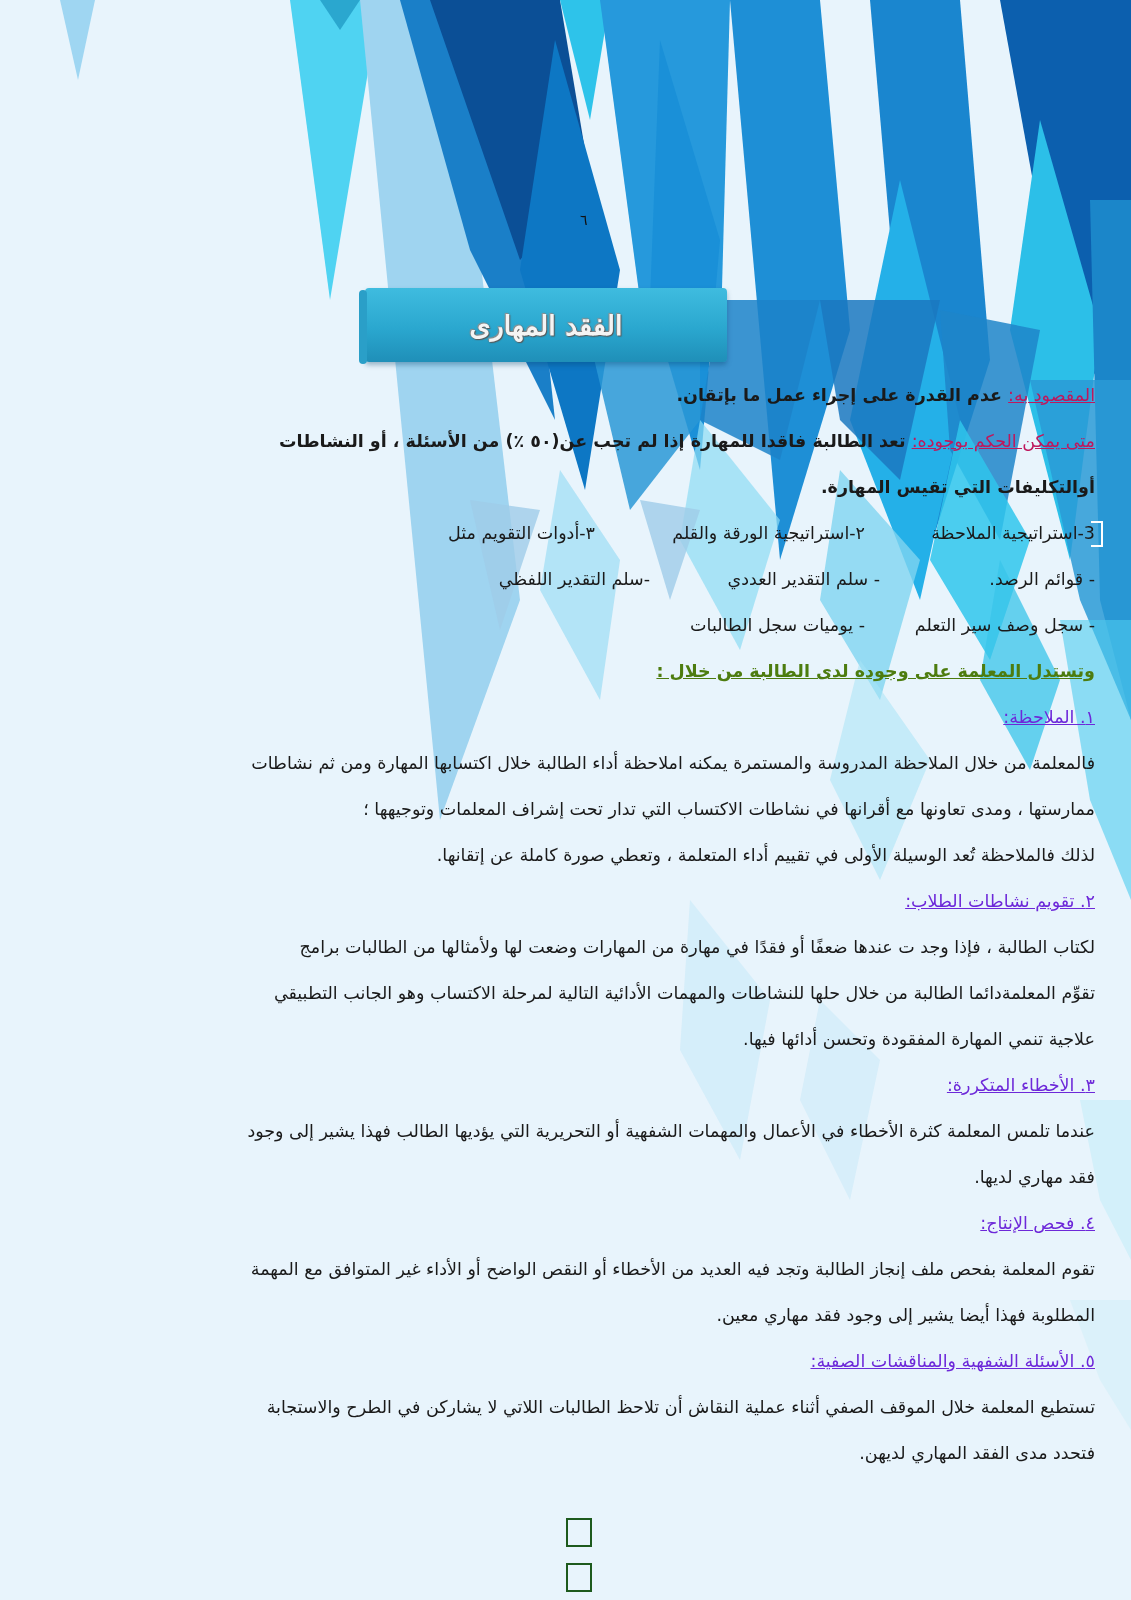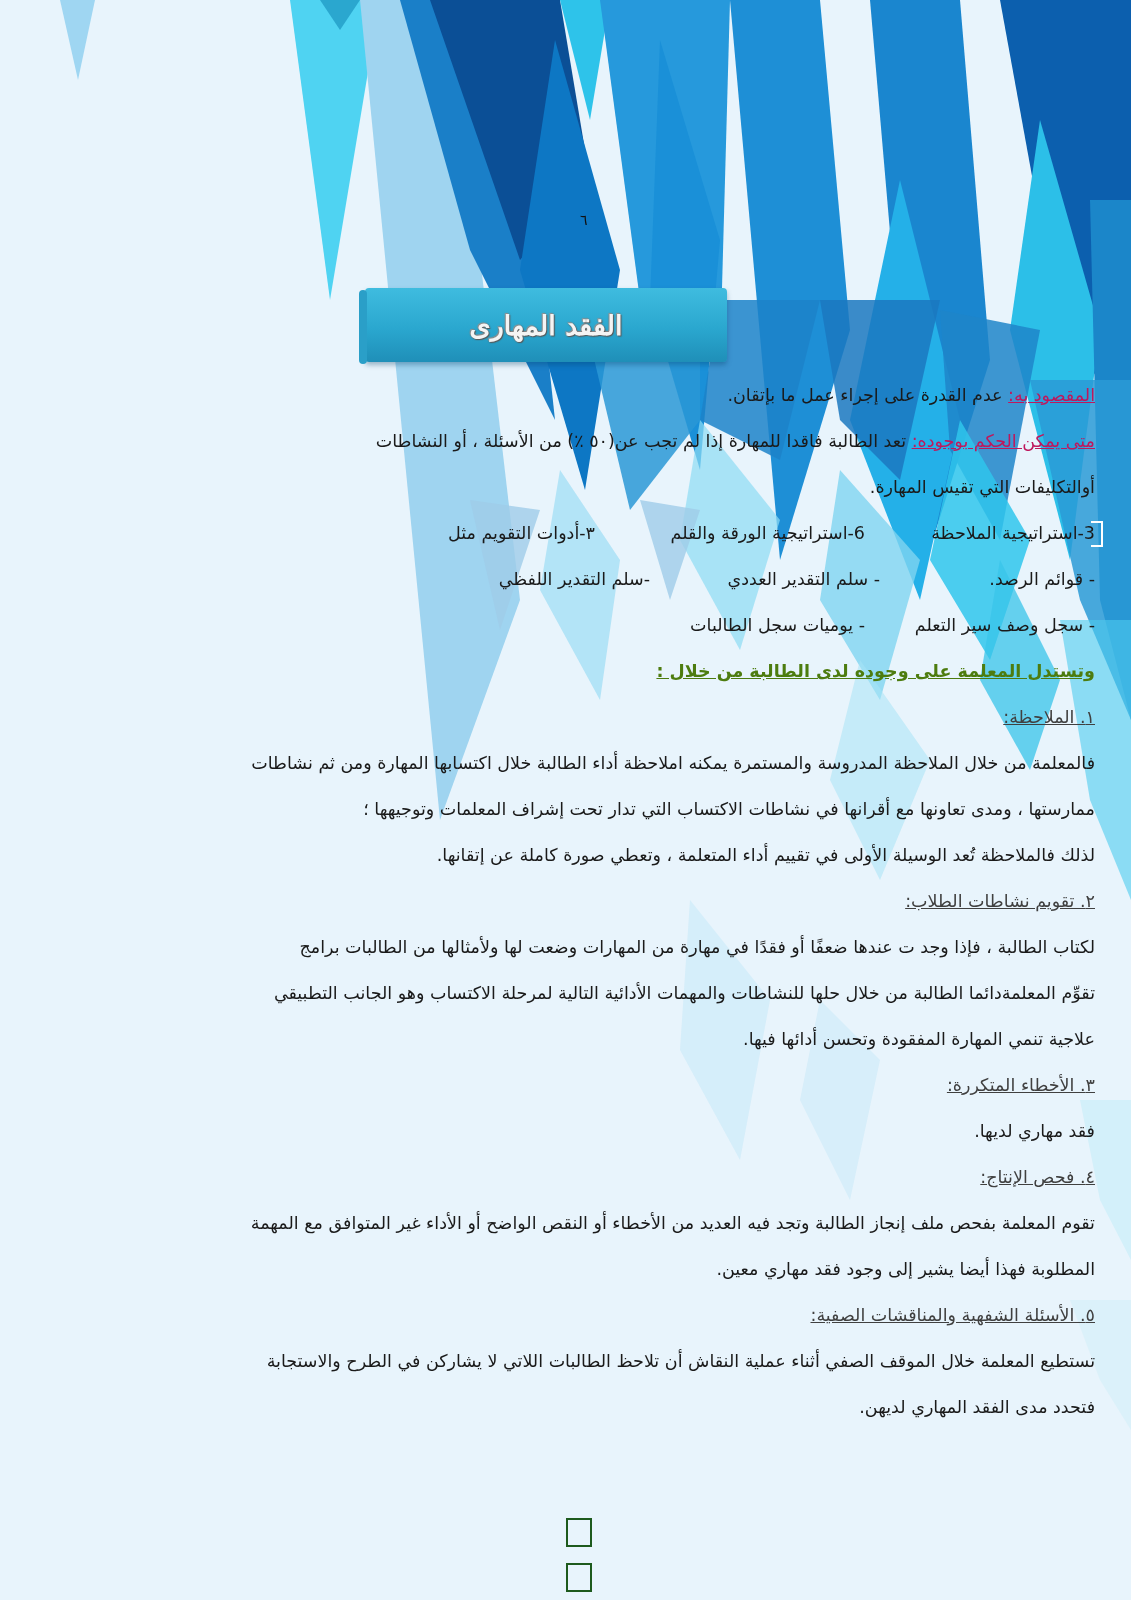--- a/index.html
+++ b/index.html
@@ -32,26 +32,26 @@
       text-shadow: 0 0 2px #666, 1px 1px 1px #555, -1px -1px 1px #999;
     }
     .content {
       position: absolute; left: 80px; top: 372px; width: 1015px;
       direction: rtl; text-align: right; z-index: 2;
       font-size: 17.5px; line-height: 46px;
     }
     .line { white-space: nowrap; height: 46px; position: relative; }
     .ul { text-decoration: underline; }
     .term { color: #be185d; text-decoration: underline; }
-    .bold { font-weight: normal; }
+    .bold { font-weight: bold; }
     .cols { display: flex; direction: rtl; }
     .c1 { width: 230px; } .c2 { width: 270px; } .c3 { width: 260px; }
     .d1 { width: 215px; } .d2 { width: 230px; }
     .red-heading { color: #4d7c0f; font-weight: bold; text-decoration: underline; }
-    .sub-heading { color: #404040; text-decoration: underline; }
+    .sub-heading { color: #6d28d9; text-decoration: underline; }
     .sq {
       position: absolute; right: -8px; top: 11px; width: 10px; height: 22px;
       border: 2px solid #fff; border-left: none; background: transparent;
     }
     .checkbox {
       position: absolute; left: 566px; width: 22px; height: 25px;
       border: 2px solid #1d5a1d; background: transparent; z-index: 2;
     }
   </style>
 </head>
@@ -108,21 +108,21 @@
 
   <div class="line">
     <span class="term">متى يمكن الحكم بوجوده:</span><span class="bold"> تعد الطالبة فاقدا للمهارة إذا لم تجب عن(٥٠ ٪) من الأسئلة ، أو النشاطات</span>
   </div>
   <div class="line bold">أوالتكليفات التي تقيس المهارة.</div>
 
 
   <div class="line cols">
     <span class="sq"></span>
     <span class="c1">3-استراتيجية الملاحظة</span>
-    <span class="c2">6-استراتيجية الورقة والقلم</span>
+    <span class="c2">٢-استراتيجية الورقة والقلم</span>
     <span class="c3">٣-أدوات التقويم مثل</span>
   </div>
 
   <div class="line cols">
     <span class="d1">- قوائم الرصد.</span>
     <span class="d2">- سلم التقدير العددي</span>
     <span>-سلم التقدير اللفظي</span>
   </div>
 
   <div class="line cols">
@@ -136,20 +136,21 @@
   <div class="line">فالمعلمة من خلال الملاحظة المدروسة والمستمرة يمكنه املاحظة أداء الطالبة خلال اكتسابها المهارة ومن ثم نشاطات</div>
   <div class="line">ممارستها ، ومدى تعاونها مع أقرانها في نشاطات الاكتساب التي تدار تحت إشراف المعلمات وتوجيهها ؛</div>
   <div class="line">لذلك فالملاحظة تُعد الوسيلة الأولى في تقييم أداء المتعلمة ، وتعطي صورة كاملة عن إتقانها.</div>
 
   <div class="line sub-heading">٢. تقويم نشاطات الطلاب:</div>
   <div class="line">لكتاب الطالبة ، فإذا وجد ت عندها ضعفًا أو فقدًا في مهارة من المهارات وضعت لها ولأمثالها من الطالبات برامج</div>
   <div class="line">تقوِّم المعلمةدائما الطالبة من خلال حلها للنشاطات والمهمات الأدائية التالية لمرحلة الاكتساب وهو الجانب التطبيقي</div>
   <div class="line">علاجية تنمي المهارة المفقودة   وتحسن أدائها فيها.</div>
 
   <div class="line sub-heading">٣. الأخطاء المتكررة:</div>
+  <div class="line">عندما تلمس المعلمة كثرة الأخطاء في الأعمال والمهمات الشفهية أو التحريرية التي يؤديها الطالب فهذا يشير إلى وجود</div>
   <div class="line">فقد مهاري لديها.</div>
 
   <div class="line sub-heading">٤. فحص الإنتاج:</div>
   <div class="line">تقوم المعلمة بفحص ملف إنجاز الطالبة وتجد فيه العديد من الأخطاء أو النقص الواضح أو الأداء غير المتوافق مع المهمة</div>
   <div class="line">المطلوبة فهذا أيضا يشير إلى وجود فقد مهاري معين.</div>
 
   <div class="line sub-heading">٥. الأسئلة الشفهية والمناقشات الصفية:</div>
   <div class="line">تستطيع المعلمة خلال الموقف الصفي أثناء عملية النقاش أن تلاحظ الطالبات اللاتي لا يشاركن في الطرح والاستجابة</div>
   <div class="line">فتحدد مدى الفقد المهاري لديهن.</div>
 </div>

